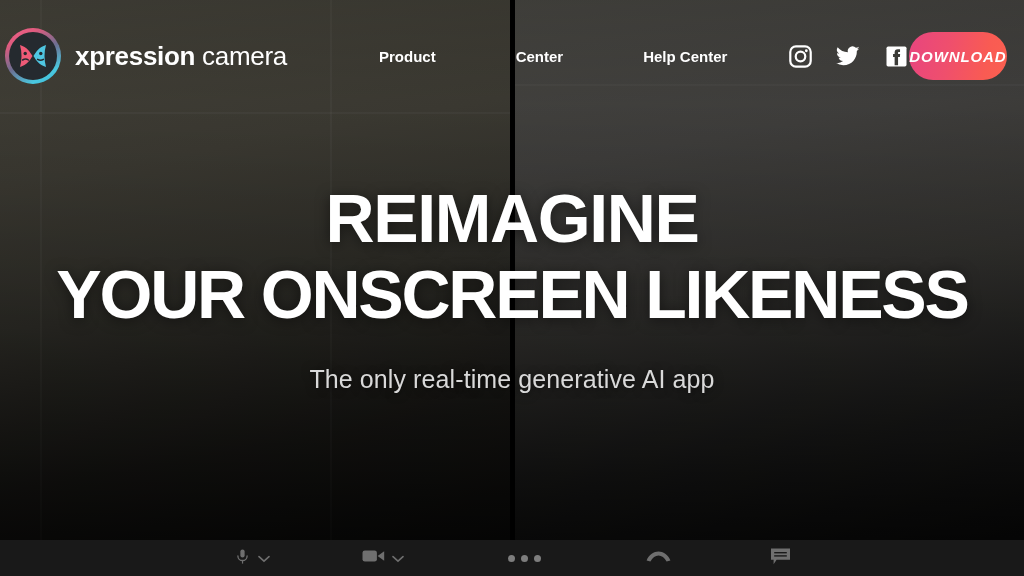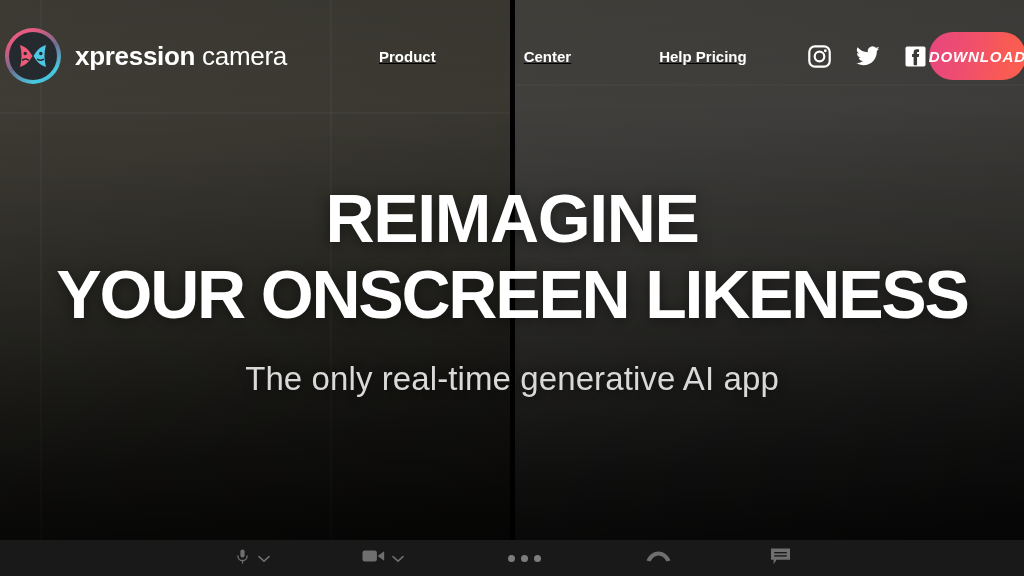--- a/index.html
+++ b/index.html
@@ -68,21 +68,21 @@
   }
   .logo-inner {
     width:48px; height:48px; border-radius:50%;
     background:#252a2f;
     display:flex; align-items:center; justify-content:center;
   }
   .brand-text { font-size:26px; color:#fff; letter-spacing:-.3px; white-space:nowrap; }
   .brand-text .b1 { font-weight:bold; }
   .brand-text .b2 { font-weight:400; }
 
-  nav { display:flex; align-items:center; gap:16px; margin-left:56px;text-decoration:underline; }
+  nav { display:flex; align-items:center; gap:8px; margin-left:56px; }
   .nav-link {
     color:#fff; font-size:15px; font-weight:bold;
     text-decoration:none; white-space:nowrap;
     padding:0 36px;
   }
 
   .socials { display:flex; align-items:center; gap:22px; margin-left:24px; }
   .social { width:26px; height:26px; display:flex; align-items:center; justify-content:center; }
 
   .btn-download {
@@ -103,21 +103,21 @@
   }
   .headline {
     color:#fff; text-align:center; font-weight:bold;
     font-size:68px; line-height:76px; letter-spacing:-1.4px;
     margin-top:36px;
     text-shadow:0 2px 14px rgba(0,0,0,.5);
   }
   .headline .l2 { letter-spacing:-2.2px; }
   .sub {
     margin-top:30px; text-align:center;
-    color:#d9d9d9; font-size:33px; line-height:34px; font-weight:400;
+    color:#d9d9d9; font-size:25px; line-height:34px; font-weight:400;
     letter-spacing:.1px;
     text-shadow:0 1px 10px rgba(0,0,0,.55);
   }
 
   
   .callbar {
     position:absolute; left:0; bottom:0; z-index:22;
     width:1024px; height:36px;
     background:#191919;
     display:flex; align-items:center; justify-content:center; gap:0;
@@ -200,21 +200,21 @@
         </div>
       </div>
       <div class="brand-text">
         <span class="b1">xpression</span><span>&nbsp;</span><span class="b2">camera</span>
       </div>
     </div>
 
     <nav>
       <a class="nav-link" href="#">Product</a>
       <a class="nav-link" href="#">Center</a>
-      <a class="nav-link" href="#">Help Pricing</a>
+      <a class="nav-link" href="#">Help Center</a>
     </nav>
 
     <div class="socials">
       <a class="social" href="#">
         <svg width="25" height="25" viewBox="0 0 24 24" aria-hidden="true">
           <rect x="2.2" y="2.2" width="19.6" height="19.6" rx="5.4" ry="5.4" fill="none" stroke="#fff" stroke-width="2.1"></rect>
           <circle cx="12" cy="12" r="4.6" fill="none" stroke="#fff" stroke-width="2.1"></circle>
           <circle cx="17.6" cy="6.5" r="1.35" fill="#fff"></circle>
         </svg>
       </a>

